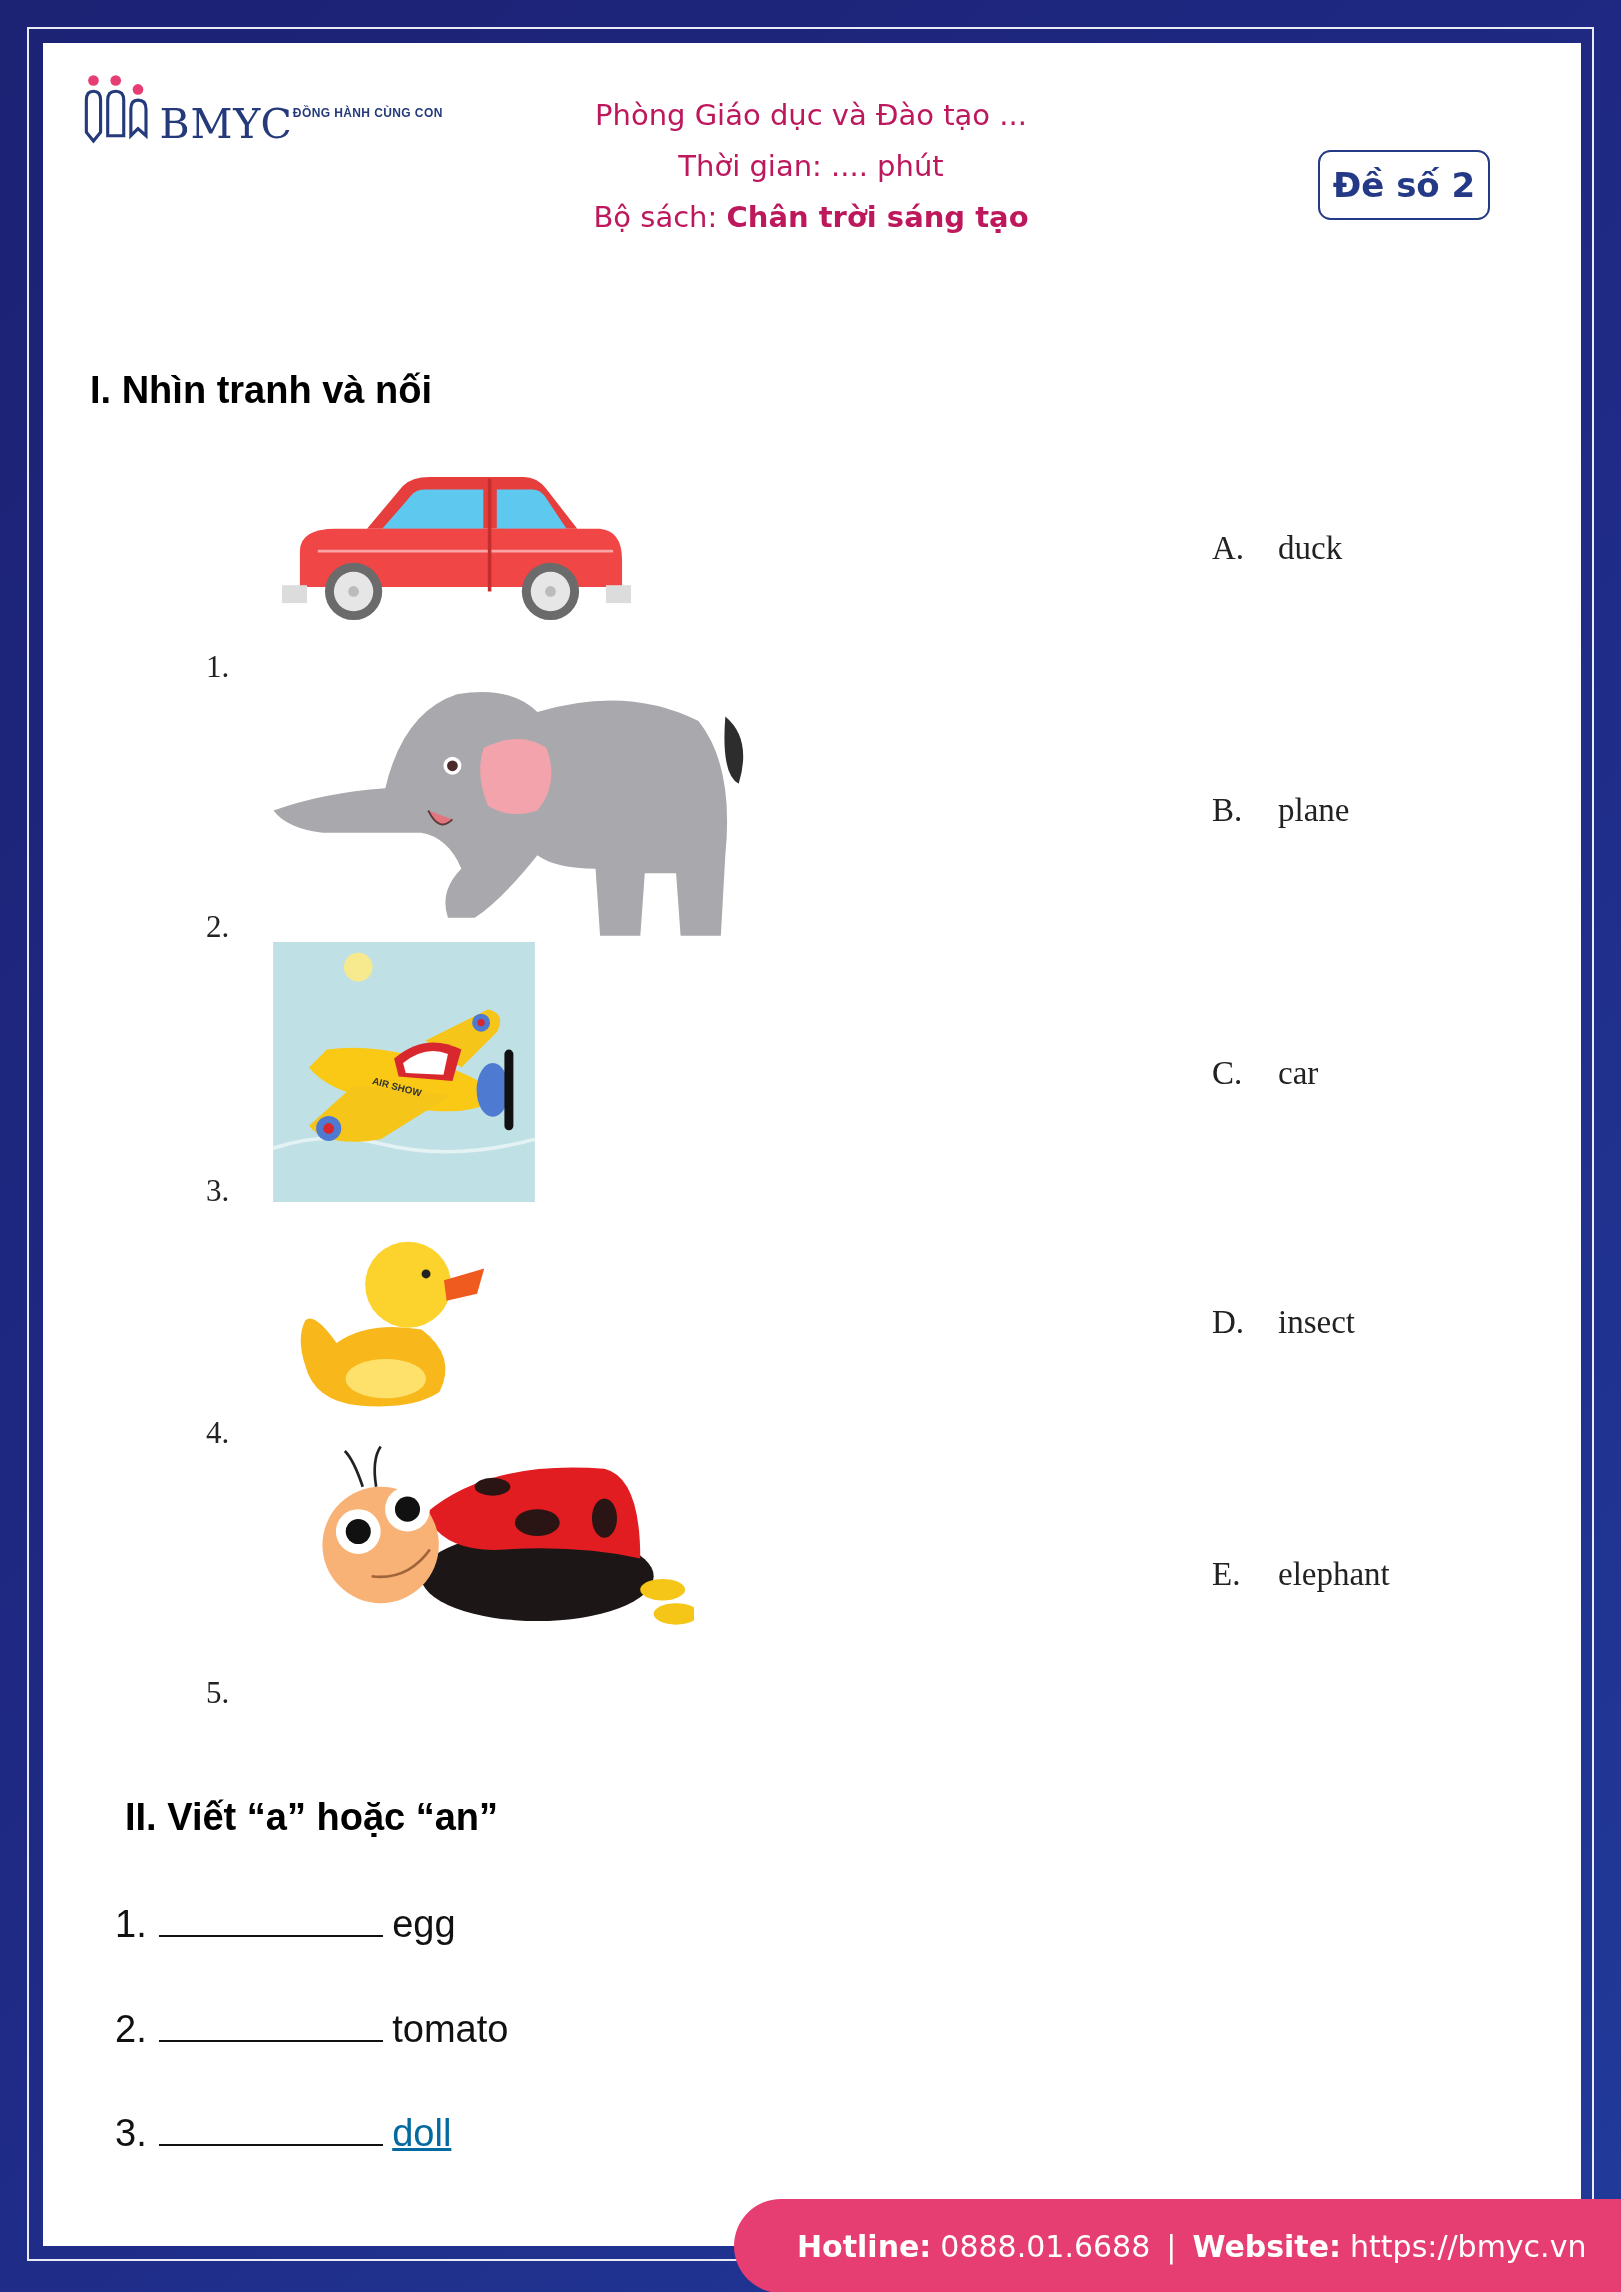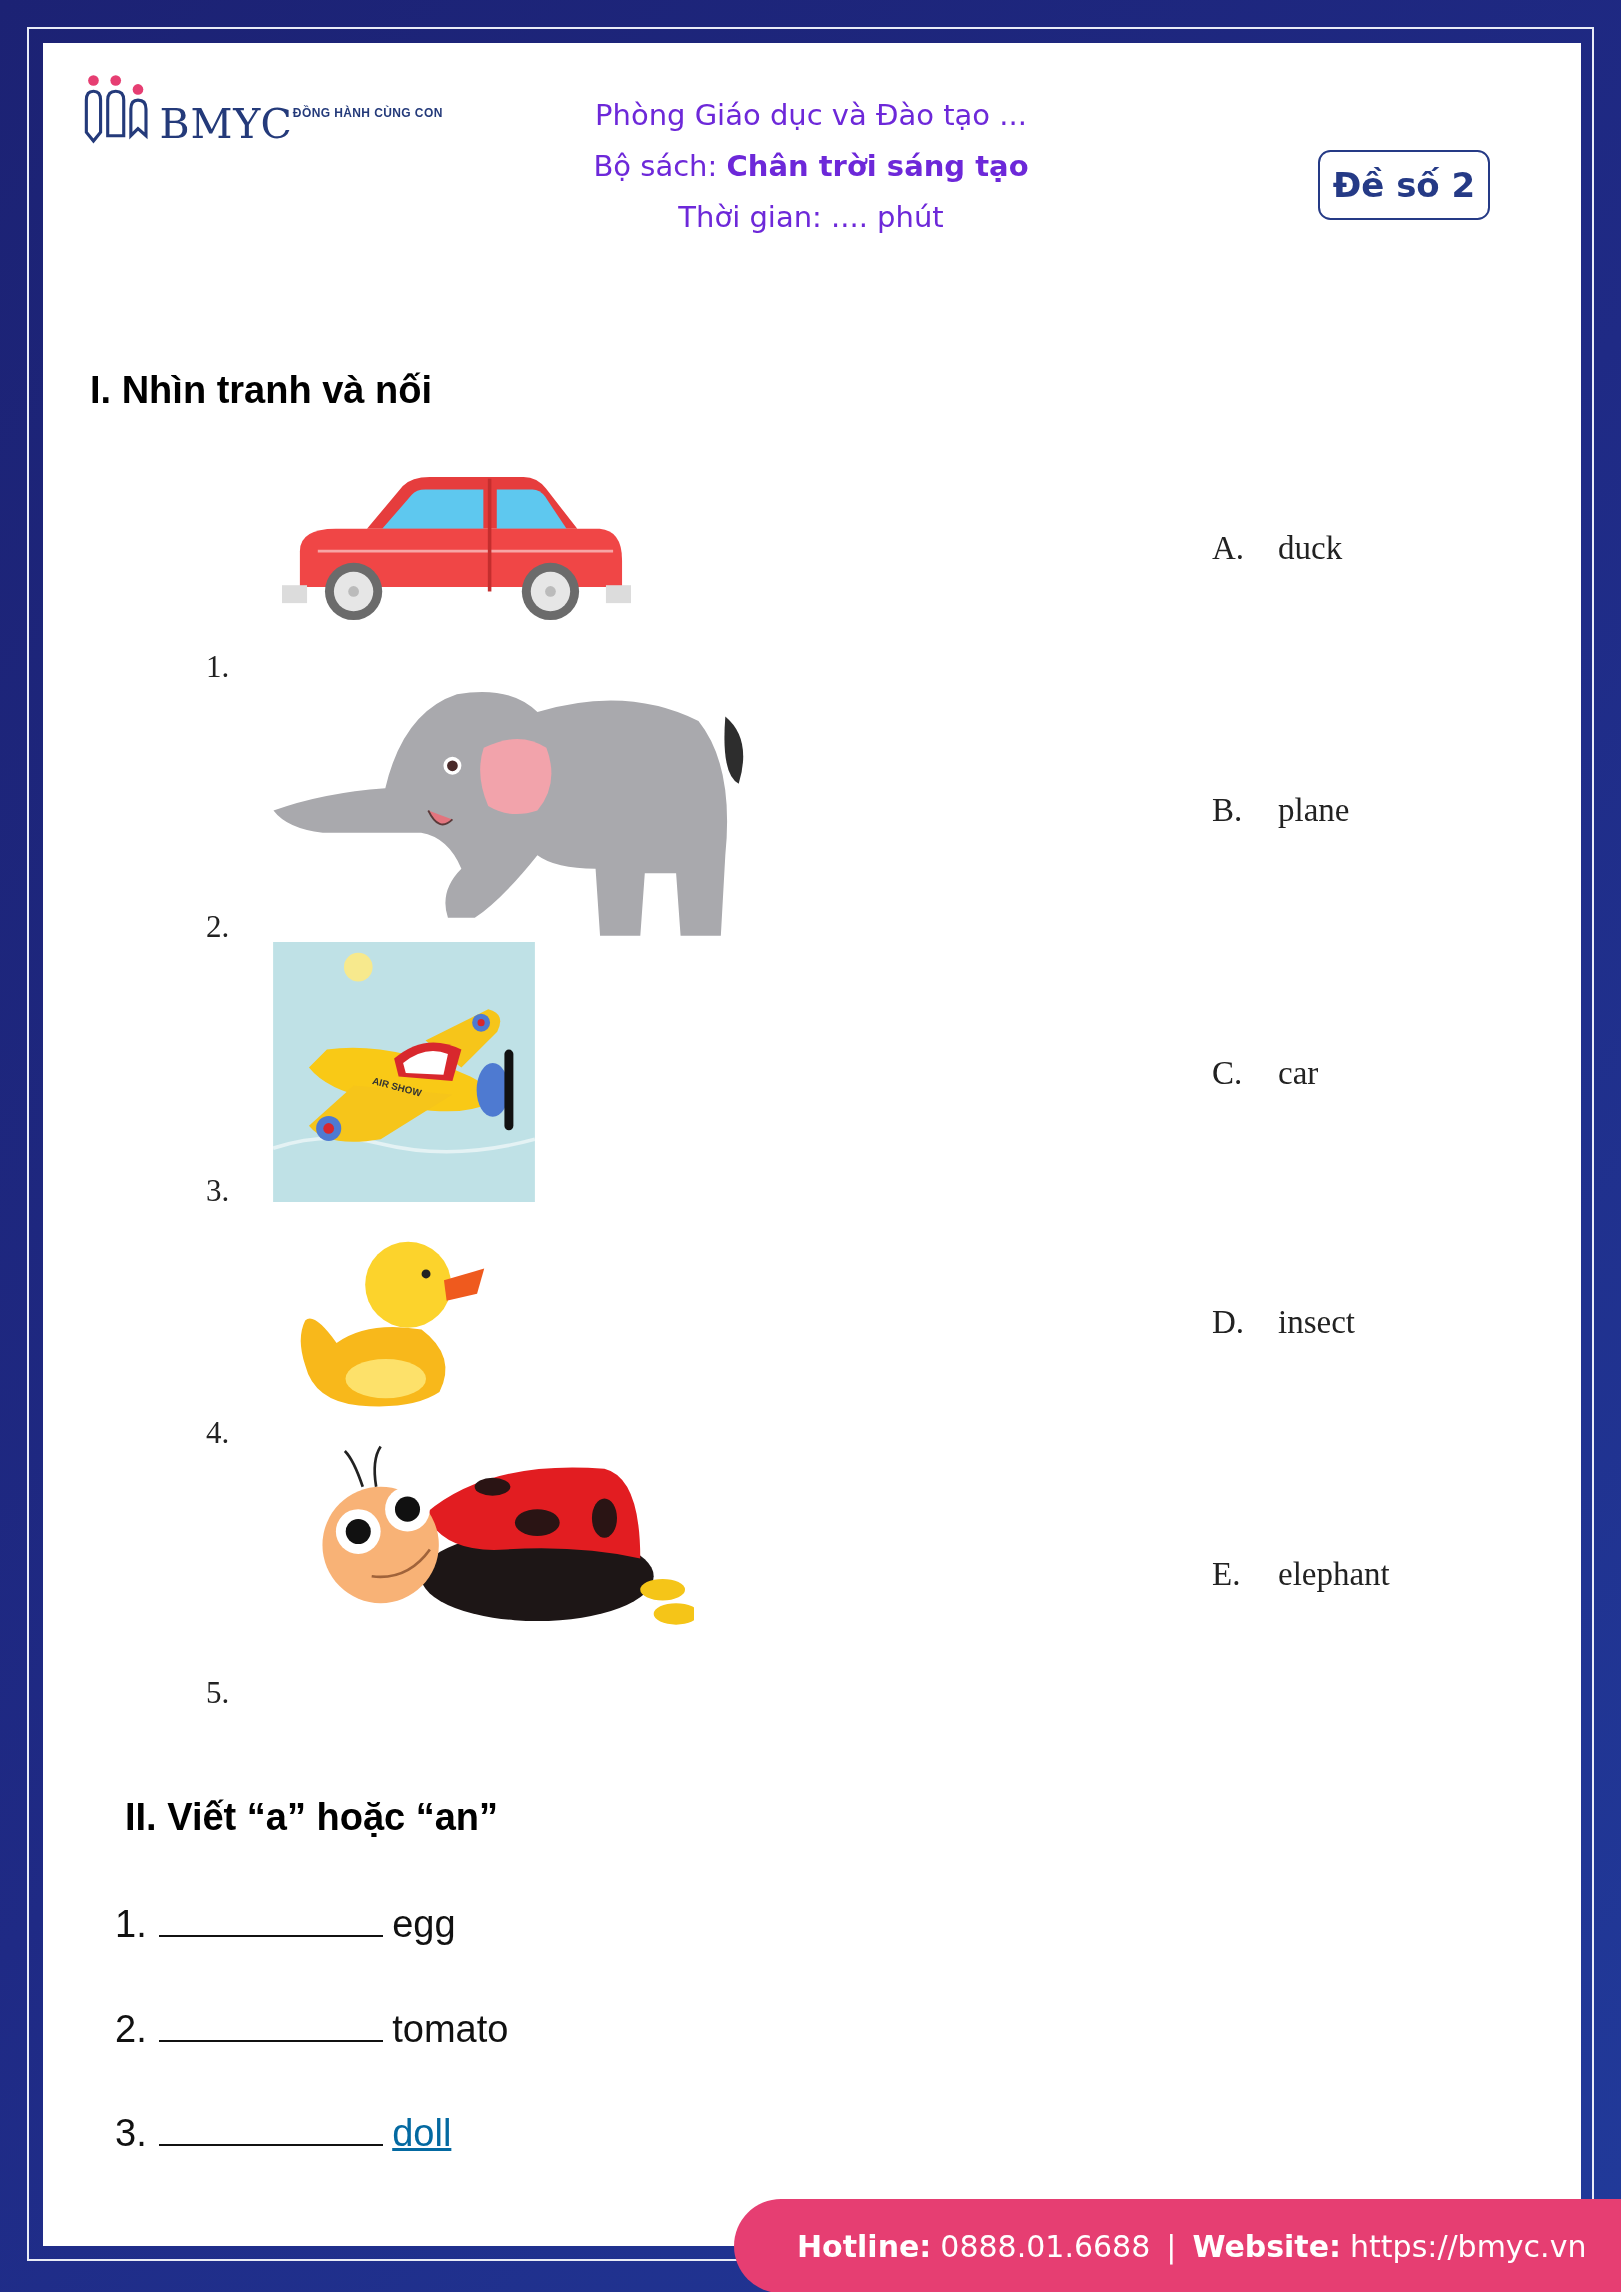--- a/index.html
+++ b/index.html
@@ -18,21 +18,21 @@
   }
   
   .logo { position: absolute; left: 81px; top: 73px; display: flex; align-items: flex-end; }
   .logo svg { display: block; }
   .logo-text { margin-left: 5.4px; display: flex; flex-direction: row; }
   .logo-name { font-family: "DejaVu Serif", serif; font-size: 41px; color: #243a7a; line-height: 41px; letter-spacing: 0.9px; }
   .logo-sub { font-family: "Liberation Sans", sans-serif; font-size: 12px; font-weight: bold; color: #243a7a; letter-spacing: 0.4px; margin-top: 1.8px; }
 
   .header {
     position: absolute; left: 502px; top: 90px; width: 618px; text-align: center;
-    font-family: "DejaVu Sans", sans-serif; font-size: 29px; line-height: 51px; color: #6d28d9;
+    font-family: "DejaVu Sans", sans-serif; font-size: 29px; line-height: 51px; color: #be185d;
   }
   .header .bold { font-weight: bold; }
   .badge {
     position: absolute; left: 1318px; top: 150px; width: 172px; height: 70px;
     border: 2.7px solid #253a86; border-radius: 12.5px; box-sizing: border-box;
     display: flex; align-items: center; justify-content: center;
     font-size: 34px; font-weight: bold; color: #253a86;
   }
 
   .section-title {
@@ -82,22 +82,22 @@
     <path d="M56 40 Q56 30 64 30 Q73 30 73 40 V70 L64 62 L56 70 Z" fill="none" stroke="#243a7a" stroke-width="3.5"></path>
   </svg>
   <div class="logo-text">
     <span class="logo-name">BMYC</span>
     <span class="logo-sub">ĐỒNG HÀNH CÙNG CON</span>
   </div>
 </div>
 
 <div class="header">
   <div>Phòng Giáo dục và Đào tạo ...</div>
+  <div>Thời gian: .... phút</div>
   <div><span>Bộ sách: </span><span class="bold">Chân trời sáng tạo</span></div>
-  <div>Thời gian: .... phút</div>
 </div>
 
 <div class="badge">Đề số 2</div>
 
 <div class="section-title" style="left:90px; top:369px;">I. Nhìn tranh và nối</div>
 
 <svg class="pic" style="left:282px; top:466px;" width="349" height="157" viewBox="0 0 390 175">
   <path d="M95 70 L135 22 Q145 12 165 12 L270 12 Q285 12 295 25 L330 70 Z" fill="#e63d3d"></path>
   <path d="M112 70 L145 32 Q150 26 160 26 L225 26 L225 70 Z" fill="#5ec8ef"></path>
   <path d="M240 26 L280 26 Q288 26 294 34 L318 70 L240 70 Z" fill="#5ec8ef"></path>

